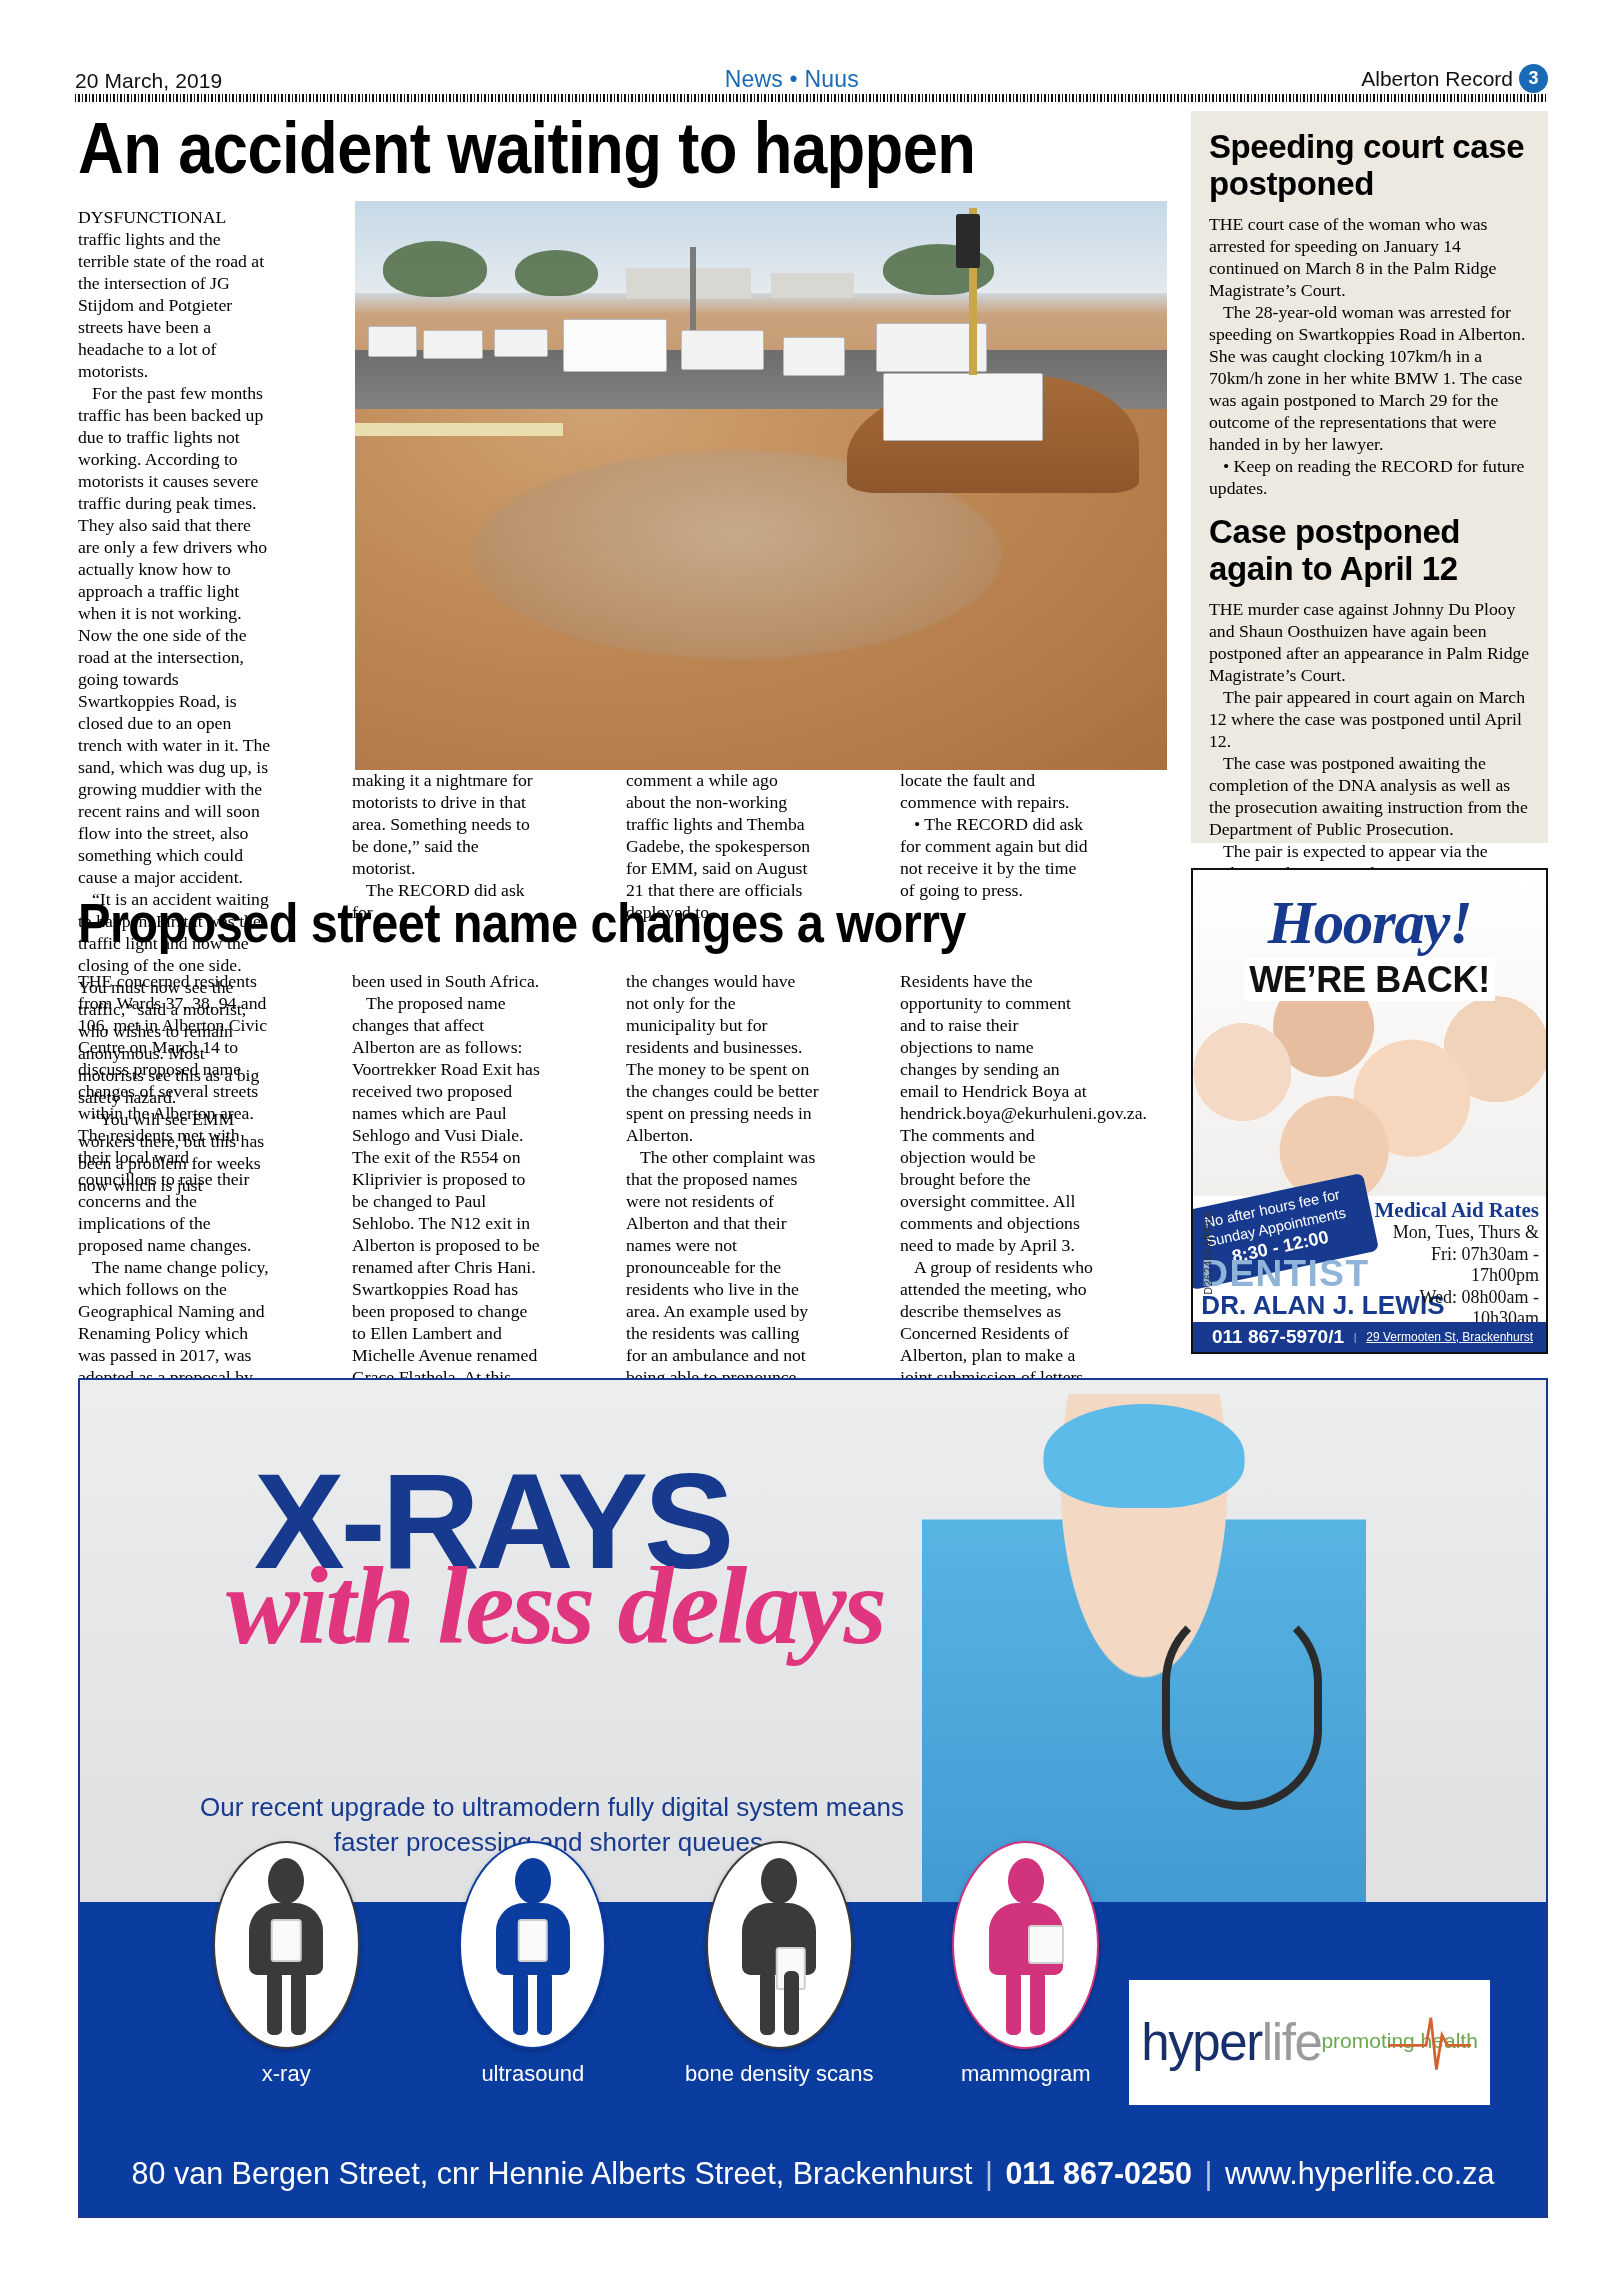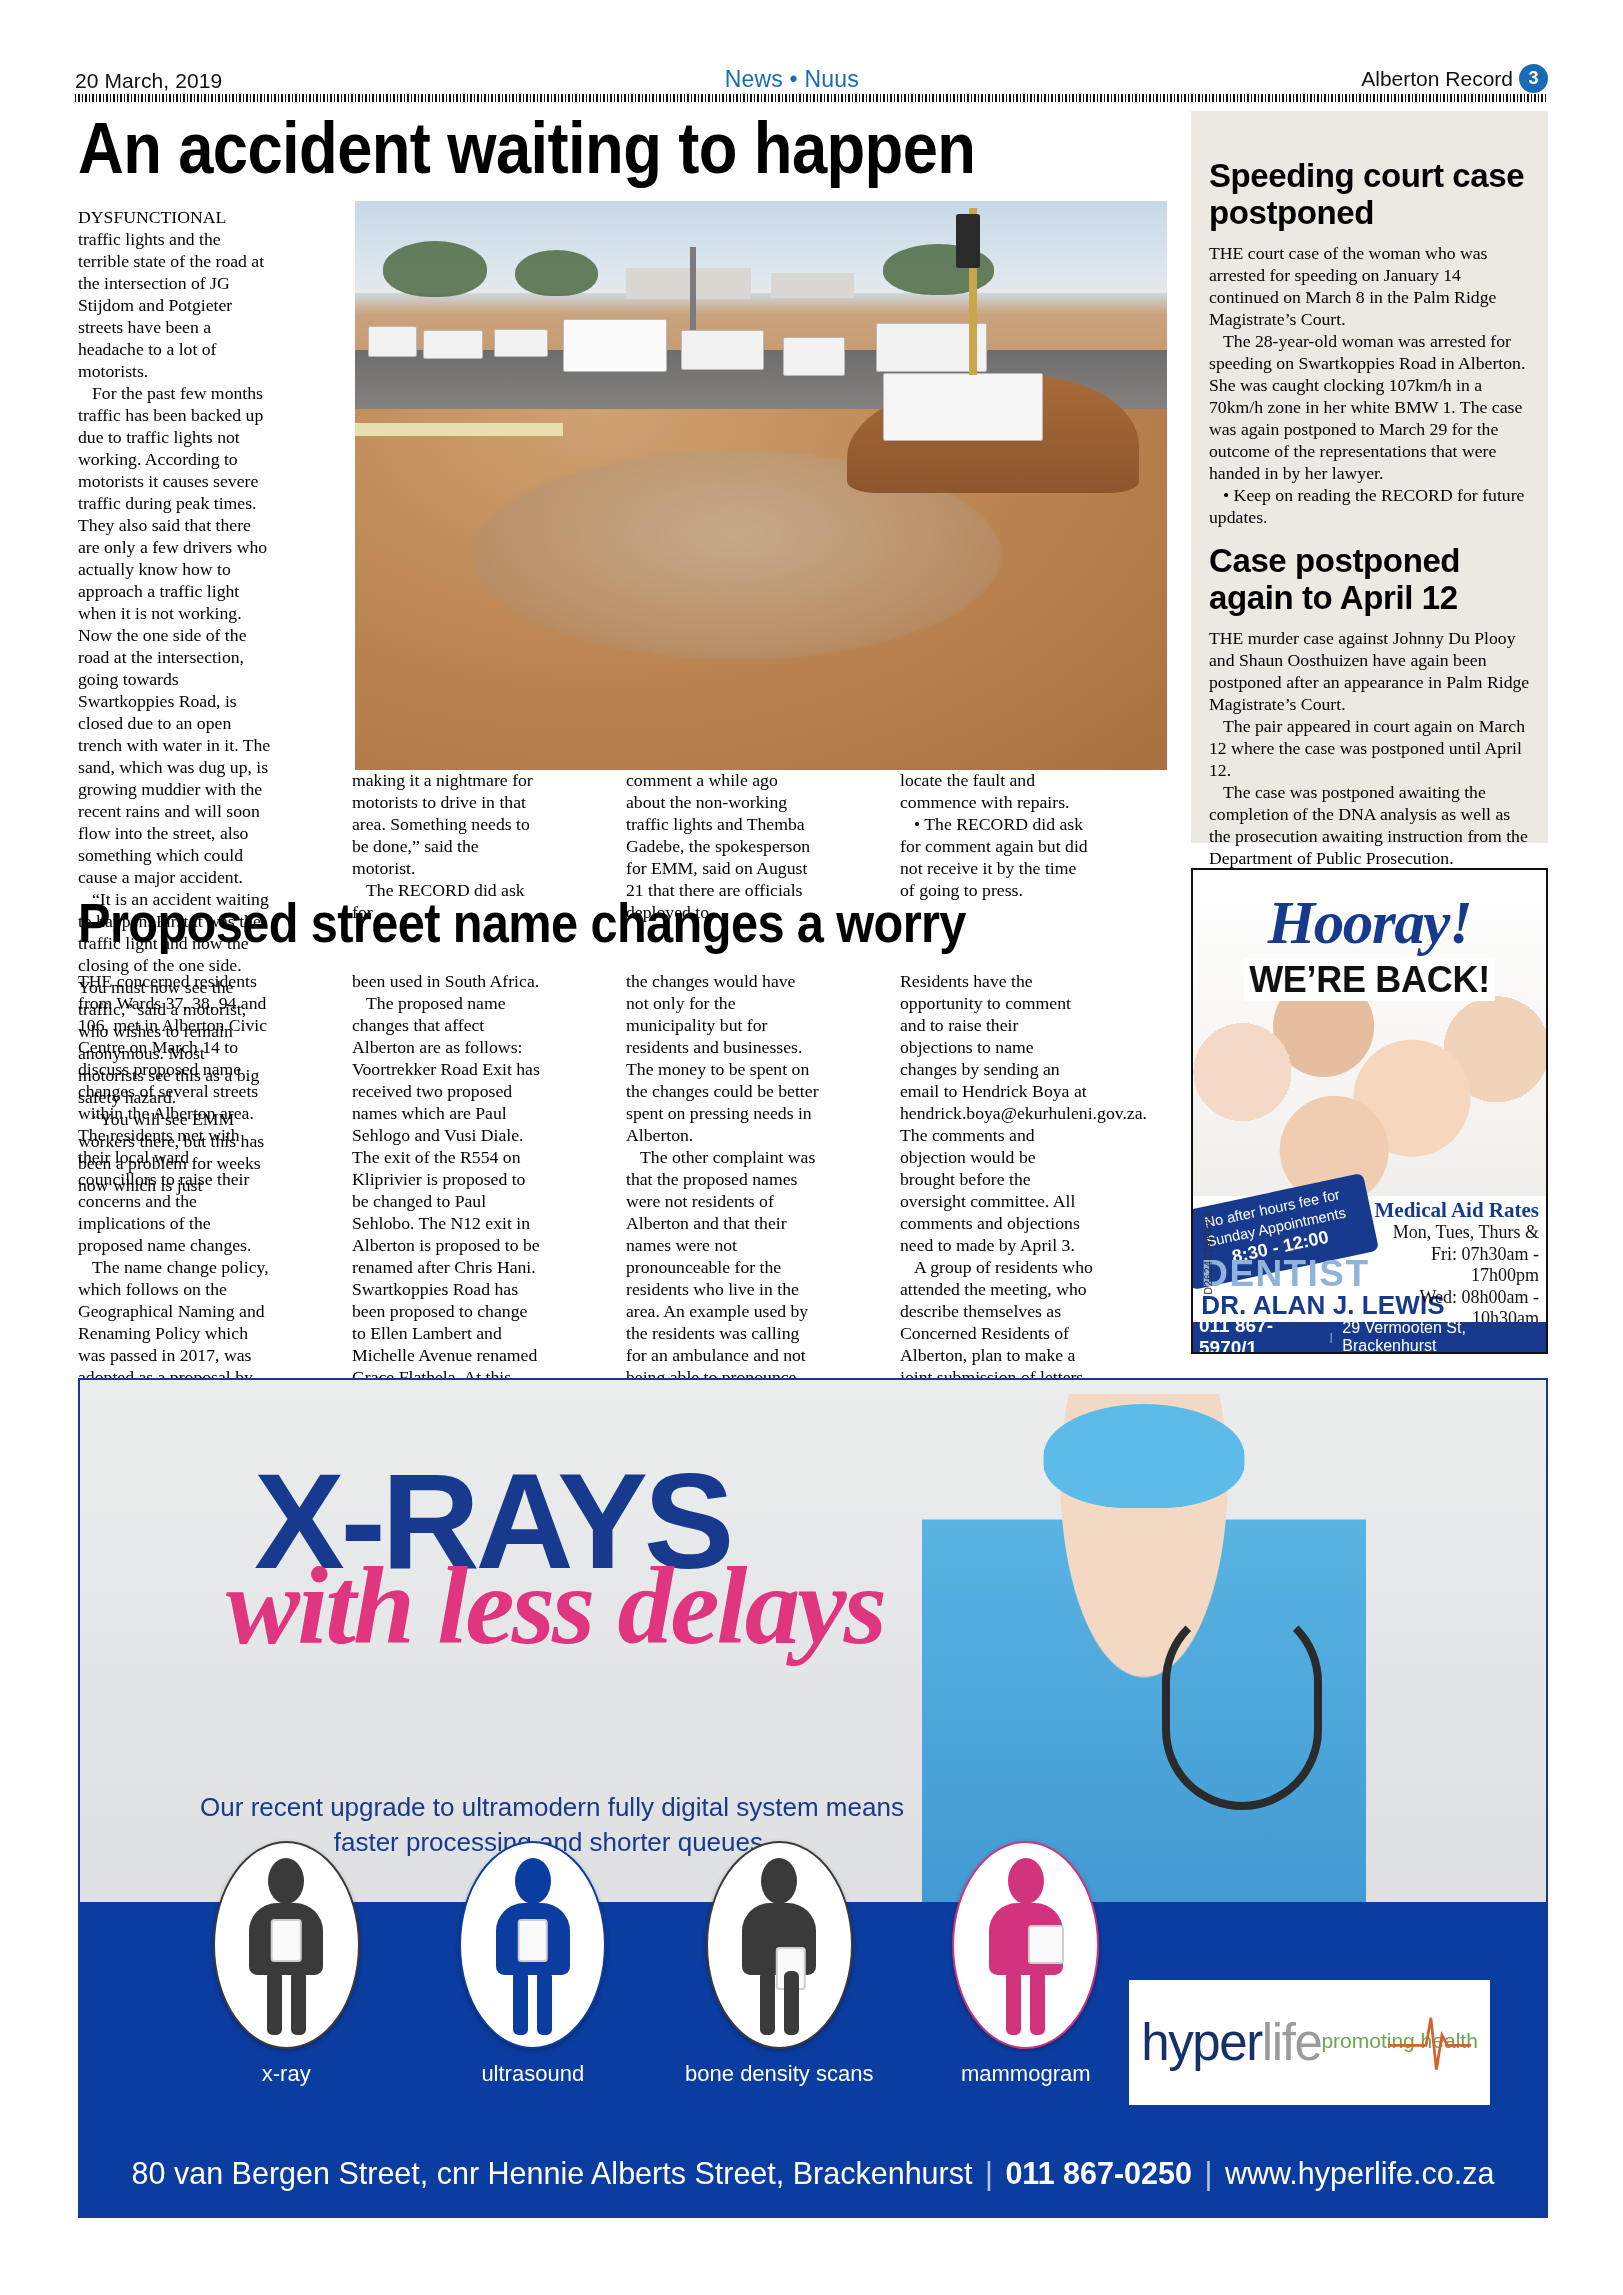--- a/index.html
+++ b/index.html
@@ -94,21 +94,20 @@
 
   
   .sidebar {
     position: absolute; left: 1191px; top: 111px; width: 357px; height: 732px;
     background: #ebe9e0; padding: 16.7px 18px 14px 18px;
   }
   .side-head {
     font-family: "Liberation Sans", sans-serif; font-weight: bold;
     font-size: 33px; line-height: 37px; color:#000; letter-spacing:-0.4px;
     margin-bottom: 11px;
-    margin-top: 29px;
   }
   .side-head.second { margin-top: 14px; }
   .side-body { font-size: 17.7px; line-height: 22px; color:#000; }
   .side-body p { text-indent: 14px; }
   .side-body p.noind { text-indent: 0; }
 
   
   .dent-ad {
     position: absolute; left: 1191px; top: 868px; width: 357px; height: 486px;
     border: 2.1px solid #111; background:#fff; overflow:hidden;
@@ -161,21 +160,21 @@
   .dent-right .mar { font-size:21px; font-weight:bold; color:#173a8f; line-height:23.6px; }
   .dent-right .hrs { font-size:18px; line-height:21.5px; }
   .dent-right .note { font-size:11.8px; line-height:15.3px; margin-top:2.8px; }
   .dent-bar {
     position:absolute; left:0; bottom:0; width:100%; height:30.5px; background:#173a8f;
     display:flex; align-items:center; justify-content:center; gap:9.7px;
     color:#fff; font-family:"Liberation Sans", sans-serif;padding-left:6px;
   }
   .dent-bar .phone { font-size:19px; font-weight:bold; }
   .dent-bar .sep { opacity:.6; }
-  .dent-bar .addr { font-size:16px; }
+  .dent-bar .addr { font-size:12px;text-decoration:underline; }
 
   
   .xray-ad {
     position:absolute; left:78px; top:1378px; width:1470px; height:840px;
     border:2.8px solid #173a8f; background:#e3e4e6; overflow:hidden;
   }
   .xray-ad .bgfade {
     position:absolute; inset:0;
     background:linear-gradient(to bottom,#eceded 0%,#e0e1e3 55%,#dcdddf 100%);
   }

